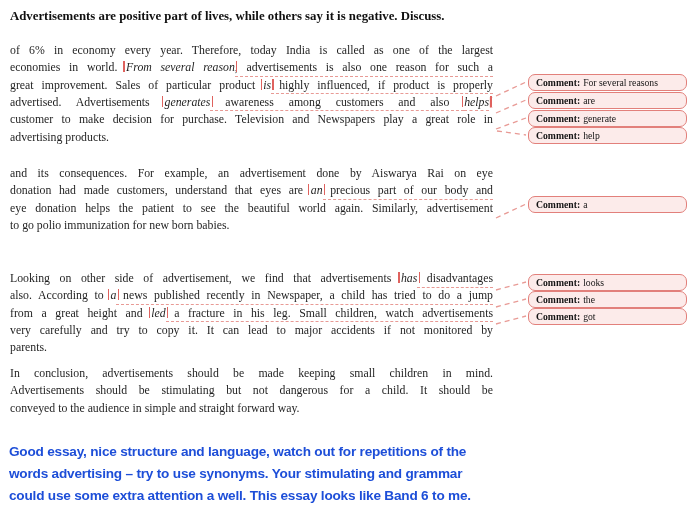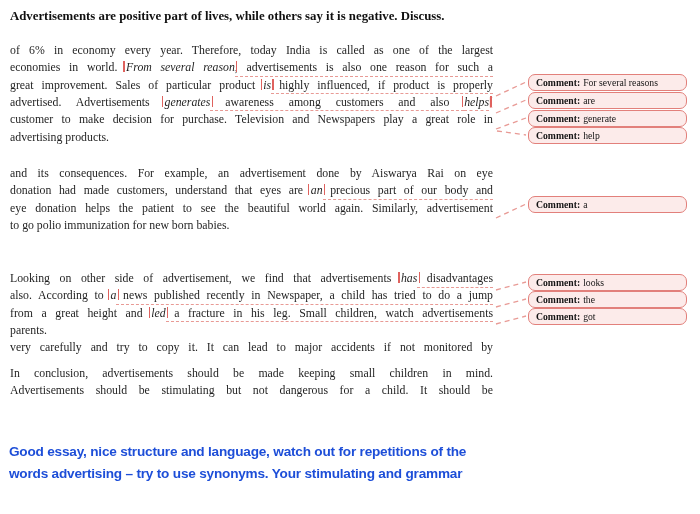--- a/index.html
+++ b/index.html
@@ -47,26 +47,27 @@
       <div class="para" style="top: 165px;">
         <div class="line"><span>and its consequences. For example, an advertisement done by Aiswarya Rai on eye</span></div>
         <div class="line"><span>donation had made customers, understand that eyes are </span><span class="rng">an</span><span class="du"> precious part of our body and</span></div>
         <div class="line"><span>eye donation helps the patient to see the beautiful world again. Similarly, advertisement</span></div>
         <div class="line last"><span>to go polio immunization for new born babies.</span></div>
       </div>
       <div class="para" style="top: 270px;">
         <div class="line"><span>Looking on other side of advertisement, we find that advertisements </span><span class="rng">has</span><span class="du"> disadvantages</span></div>
         <div class="line"><span>also. According to </span><span class="rng">a</span><span class="du"> news published recently in Newspaper, a child has tried to do a jump</span></div>
         <div class="line"><span>from a great height and </span><span class="rng">led</span><span class="du"> a fracture in his leg. Small children, watch advertisements</span></div>
+        <div class="line"><span>very carefully and try to copy it. It can lead to major accidents if not monitored by</span></div>
         <div class="line last"><span>parents.</span></div>
-        <div class="line"><span>very carefully and try to copy it. It can lead to major accidents if not monitored by</span></div>
       </div>
       <div class="para" style="top: 365px;">
         <div class="line"><span>In conclusion, advertisements should be made keeping small children in mind.</span></div>
         <div class="line"><span>Advertisements should be stimulating but not dangerous for a child. It should be</span></div>
+        <div class="line last"><span>conveyed to the audience in simple and straight forward way.</span></div>
       </div>
     </div>
 
   <svg id="leaders" width="700" height="514" viewBox="0 0 700 514">
     <g stroke="#e89a95" stroke-width="1.3" stroke-dasharray="5,4" fill="none">
       <line x1="496" y1="96" x2="526" y2="82"></line>
       <line x1="496" y1="113" x2="526" y2="100"></line>
       <line x1="496" y1="129" x2="526" y2="118"></line>
       <line x1="497" y1="131" x2="526" y2="135"></line>
       <line x1="496" y1="218" x2="526" y2="204"></line>
@@ -107,15 +108,16 @@
       </div>
       <div class="balloon" style="top: 308px;">
         <span class="clab">Comment:</span>
         <span>got</span>
       </div>
     </div>
 
   <div id="feedback">
       <div>Good essay, nice structure and language, watch out for repetitions of the</div>
       <div>words advertising – try to use synonyms. Your stimulating and grammar</div>
+      <div>could use some extra attention a well. This essay looks like Band 6 to me.</div>
     </div>
 
 </div>
 
 </body></html>

